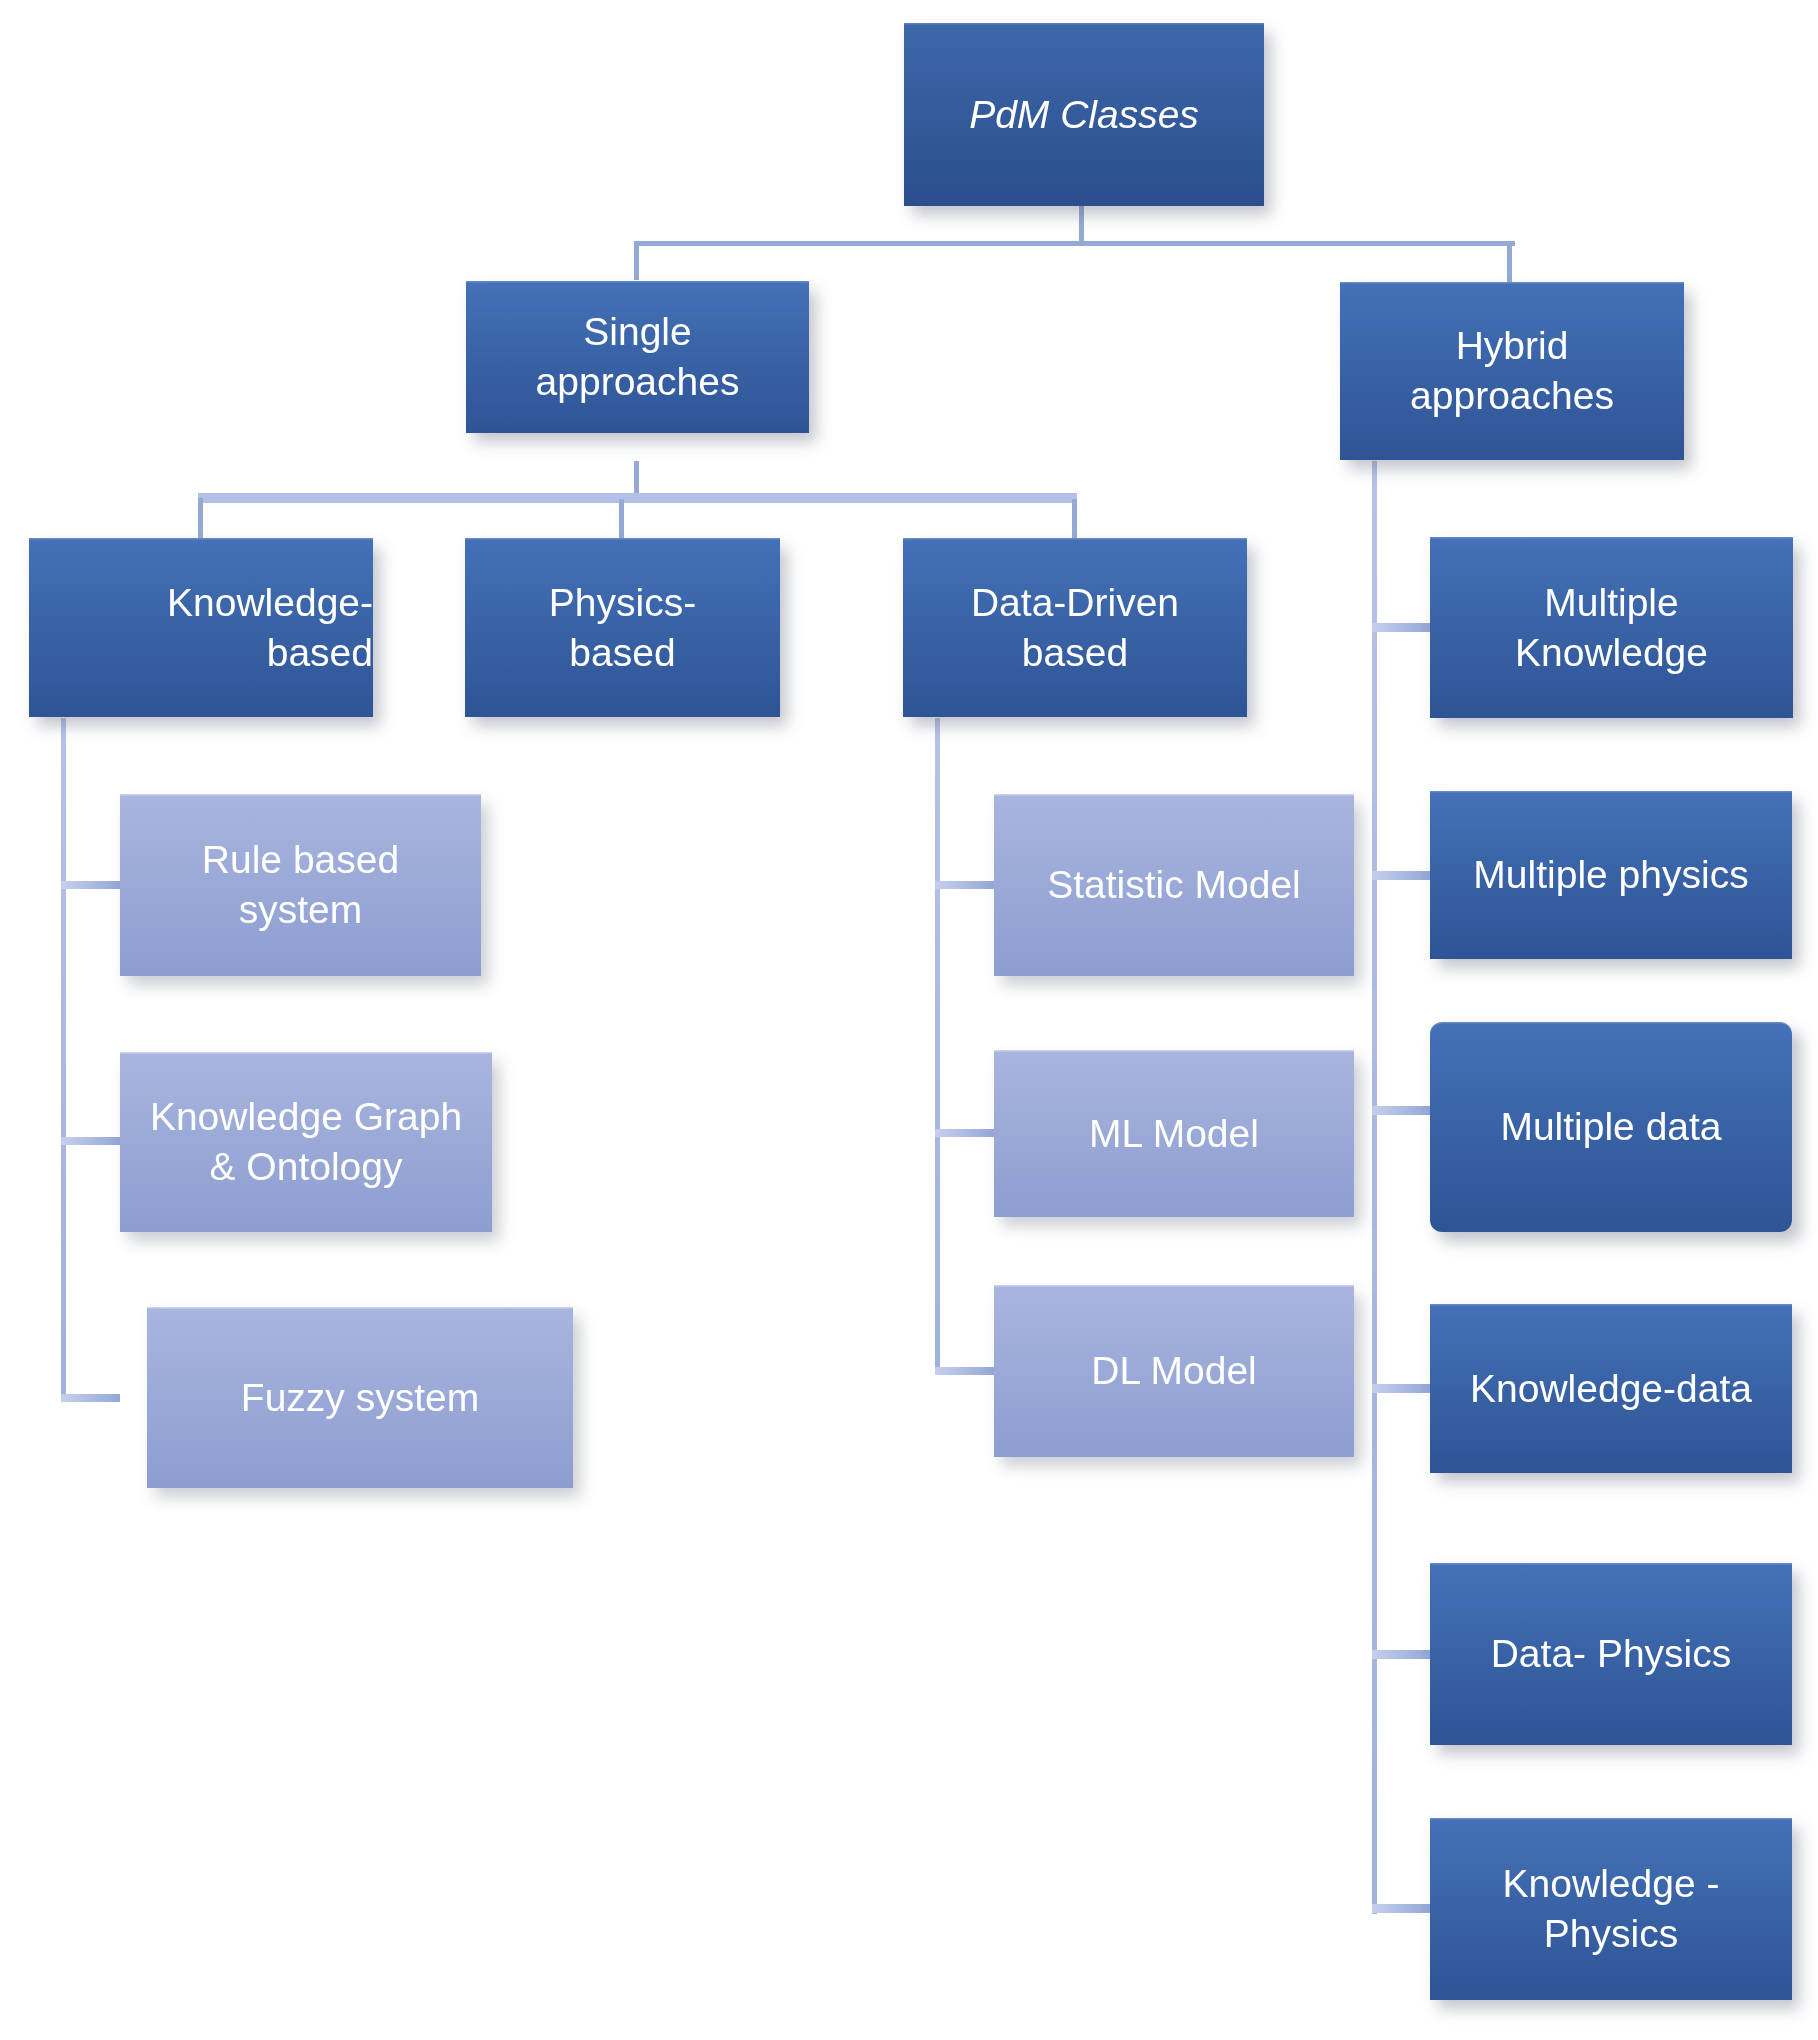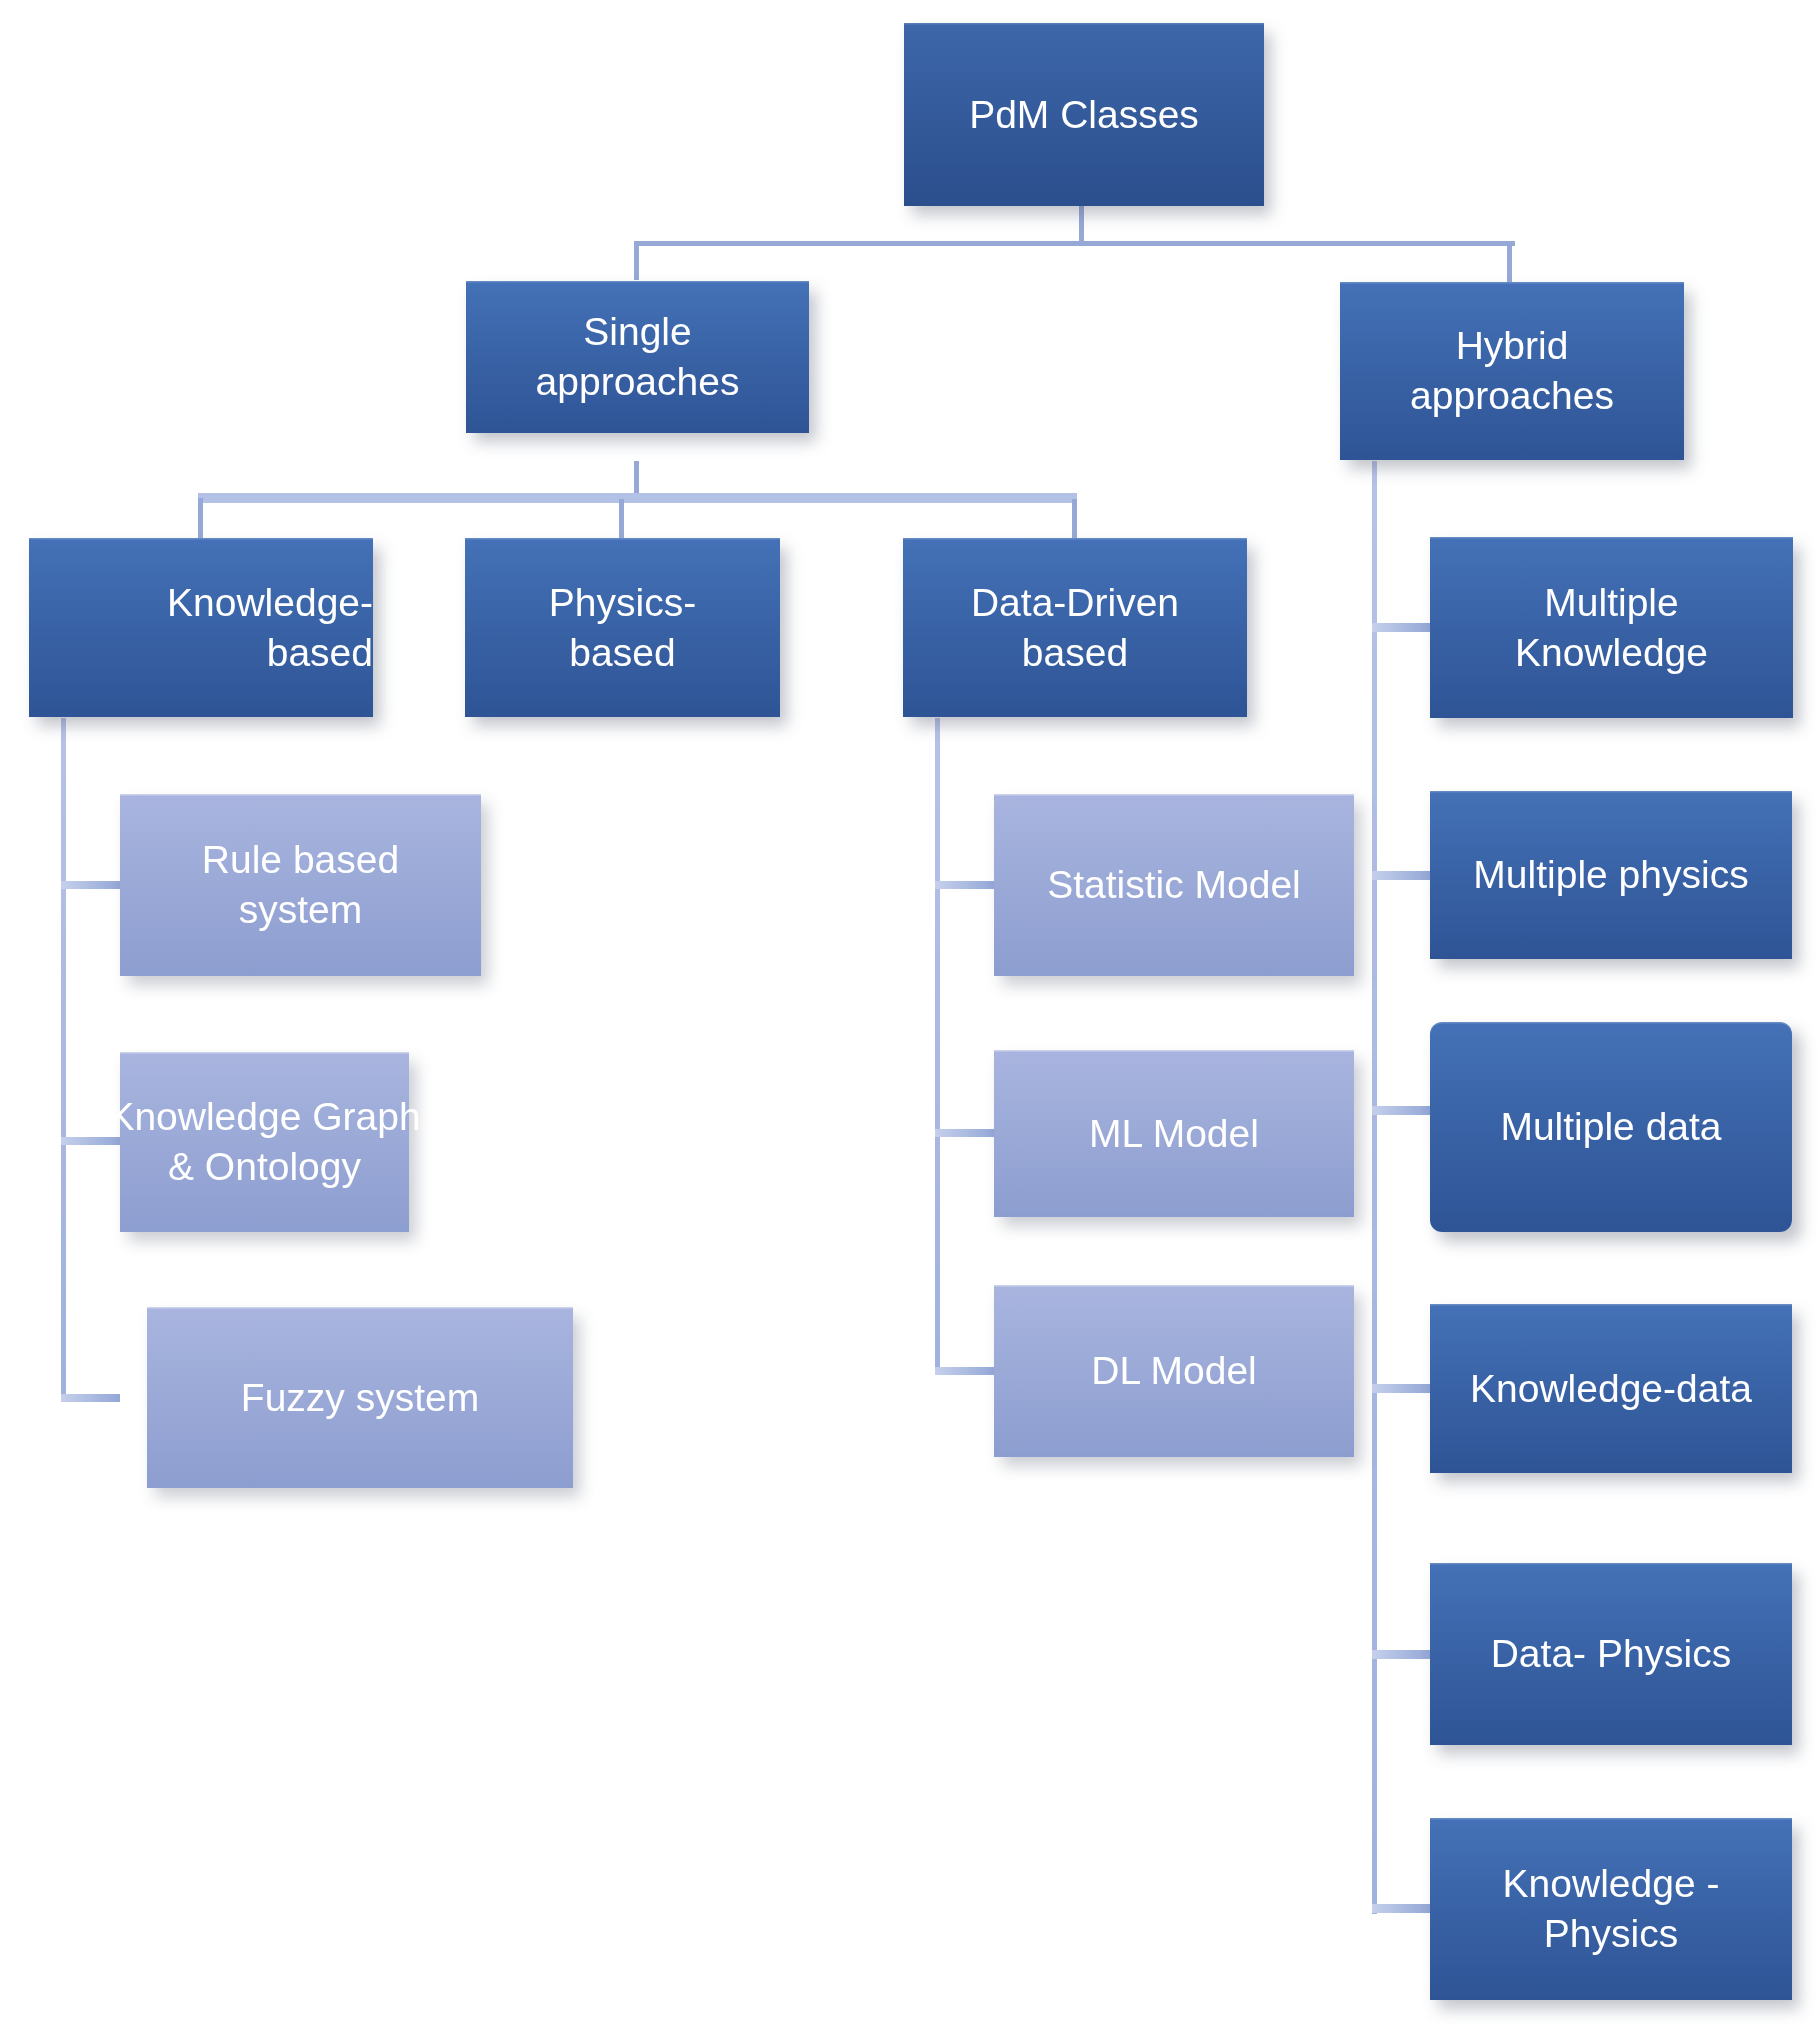--- a/index.html
+++ b/index.html
@@ -24,20 +24,21 @@
     line-height:1.28;
     z-index:2;
   }
   .dark{
     background:linear-gradient(180deg,#4471B7 0%,#2E5495 100%);
     box-shadow:inset 0 1.6px 0 rgba(255,255,255,0.18), 8.2px 9.8px 14.7px rgba(80,90,110,0.35);
   }
   .rootbox{
     background:linear-gradient(180deg,#3D67AA 0%,#2B4E8C 100%);
     box-shadow:inset 0 1.6px 0 rgba(255,255,255,0.15), 8.2px 9.8px 14.7px rgba(80,90,110,0.35);
+    font-style:italic;
   }
   .light{
     background:linear-gradient(180deg,#A9B5DF 0%,#8C9DCF 100%);
     box-shadow:inset 0 1.6px 0 rgba(255,255,255,0.40), 8.2px 9.8px 14.7px rgba(80,90,110,0.30);
   }
   .l{display:block;white-space:nowrap;}
 
   .line{position:absolute;background:#A5B4DF;z-index:1;}
   .thin{background:#96A9D6;}
   .stub{background:linear-gradient(90deg,#C6D0EC 0%,#93A7D6 100%);}
@@ -45,21 +46,21 @@
   .wide{background:#B4C1E6;}
 
   
   .n-root{left:904px;top:23px;width:360px;height:183px;}
   .n-single{left:466px;top:281px;width:343px;height:152px;}
   .n-hybrid{left:1340px;top:282px;width:344px;height:178px;}
   .n-knowledge{left:29px;top:538px;width:344px;height:179px;align-items:flex-end;}
   .n-physics{left:465px;top:538px;width:315px;height:179px;}
   .n-data-driven{left:903px;top:538px;width:344px;height:179px;}
   .n-rule{left:120px;top:794px;width:361px;height:182px;}
-  .n-kgo{left:120px;top:1052px;width:289px;height:180px;}
+  .n-kgo{left:120px;top:1052px;width:372px;height:180px;}
   .n-fuzzy{left:128px;top:1307px;width:426px;height:181px;margin-left:19px;}
   .n-statistic{left:994px;top:794px;width:360px;height:182px;}
   .n-ml{left:994px;top:1050px;width:360px;height:167px;}
   .n-dl{left:994px;top:1285px;width:360px;height:172px;}
   .n-mk{left:1430px;top:537px;width:363px;height:181px;}
   .n-mp{left:1430px;top:791px;width:362px;height:168px;}
   .n-md{left:1430px;top:1022px;width:362px;height:210px;border-radius:12px;}
   .n-kd{left:1430px;top:1304px;width:362px;height:169px;}
   .n-dp{left:1430px;top:1563px;width:362px;height:182px;}
   .n-kp{left:1430px;top:1818px;width:362px;height:182px;}

